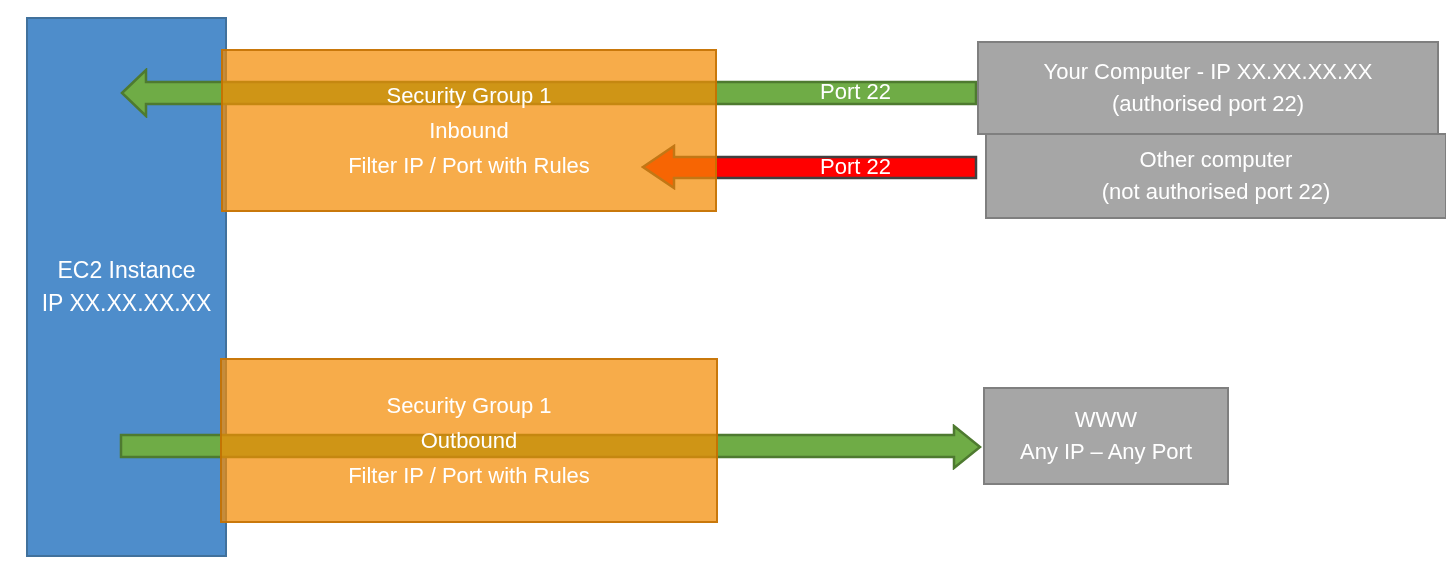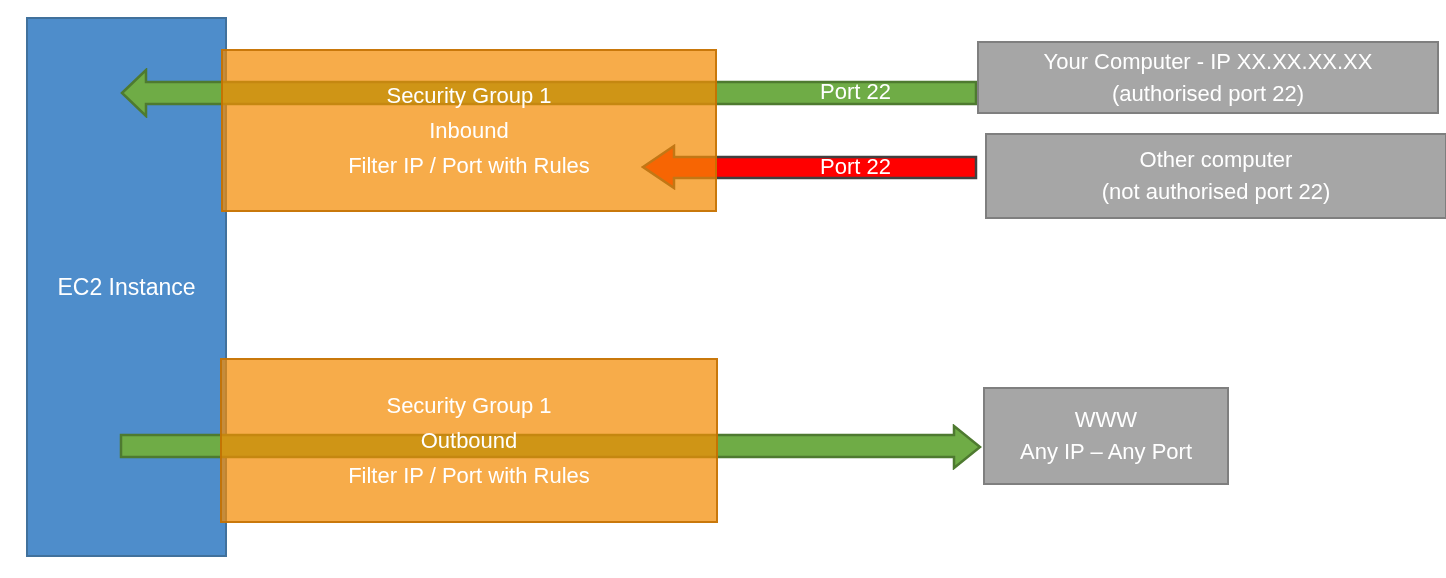--- a/index.html
+++ b/index.html
@@ -18,40 +18,41 @@
   .node .line{line-height:34px;white-space:nowrap;}
   .ec2{left:26px;top:17px;width:201px;height:540px;background:var(--blue-fill);
        border:2px solid var(--blue-border);z-index:1;font-size:23px;}
   .ec2 .line{line-height:33px;}
   .sg{background:var(--orange-fill);border:2px solid var(--orange-border);z-index:3;font-size:22px;}
   .sg .line{line-height:35px;}
   .sg-in{left:221px;top:49px;width:496px;height:163px;}
   .sg-out{left:220px;top:358px;width:498px;height:165px;}
   .gray{background:var(--gray-fill);border:2px solid var(--gray-border);z-index:2;font-size:22px;}
   .gray .line{line-height:32px;}
-  .your-computer{left:977px;top:41px;width:462px;height:73px;}
+  .your-computer{left:977px;top:41px;width:462px;height:94px;}
   .other-computer{left:977px;top:133px;width:462px;height:86px;margin-left:8px;}
   .www{left:983px;top:387px;width:246px;height:98px;align-items:center;}
   .arrow{position:absolute;z-index:2;}
   .arrow polygon{stroke-width:2.5;stroke-linejoin:miter;}
   .arrow.green polygon{fill:var(--green-fill);stroke:var(--green-border);}
   .arrow.red polygon{fill:var(--red-fill);stroke:var(--red-border);}
   .flow-label{position:absolute;z-index:4;color:var(--text);font-size:22px;line-height:26px;
               white-space:nowrap;}
   .lbl-in-allowed{left:820px;top:79px;width:150px;}
   .lbl-in-denied{left:820px;top:154px;width:150px;}
   .lbl-out{left:798px;top:433px;width:150px;margin-top:39px;}
 </style>
 </head>
 <body>
 
 <div id="canvas">
 
   <div class="node ec2">
     <div class="line">EC2 Instance</div>
+    <div class="line">IP XX.XX.XX.XX</div>
   </div>
 
   <svg class="arrow green" style="left:120px;top:68px;" width="858" height="50" viewBox="0 0 858 50">
     <polygon points="2,25 26,2 26,14 856,14 856,36 26,36 26,48"></polygon>
   </svg>
 
   <svg class="arrow red" style="left:641px;top:144px;" width="337" height="46" viewBox="0 0 337 46">
     <polygon points="2,23 33,2 33,13 335,13 335,34 33,34 33,44"></polygon>
   </svg>
 

